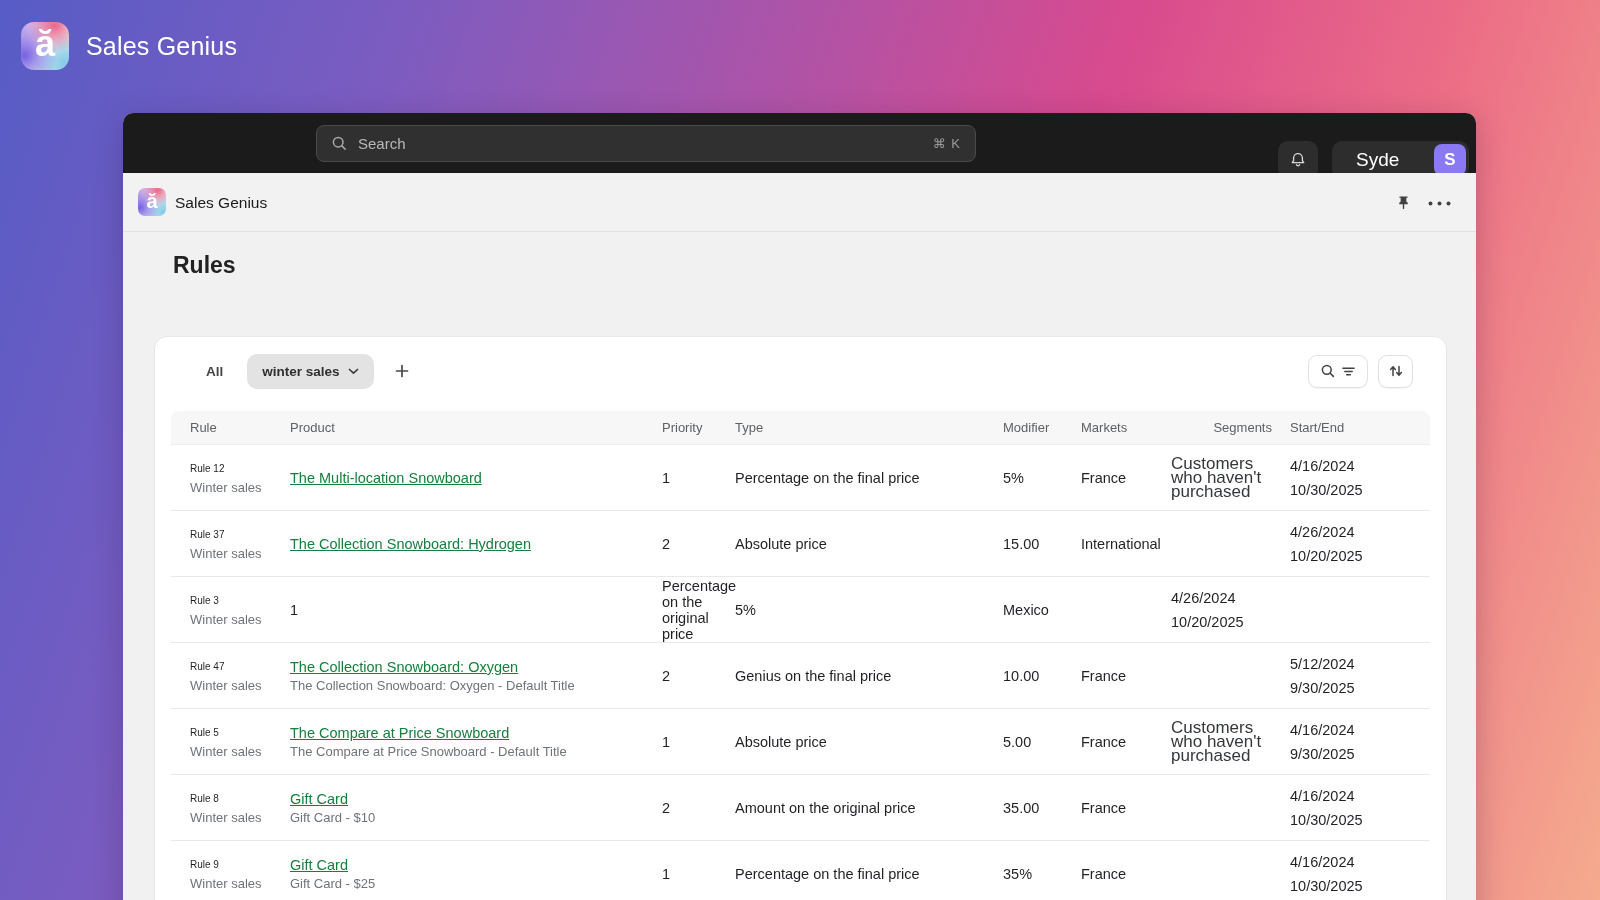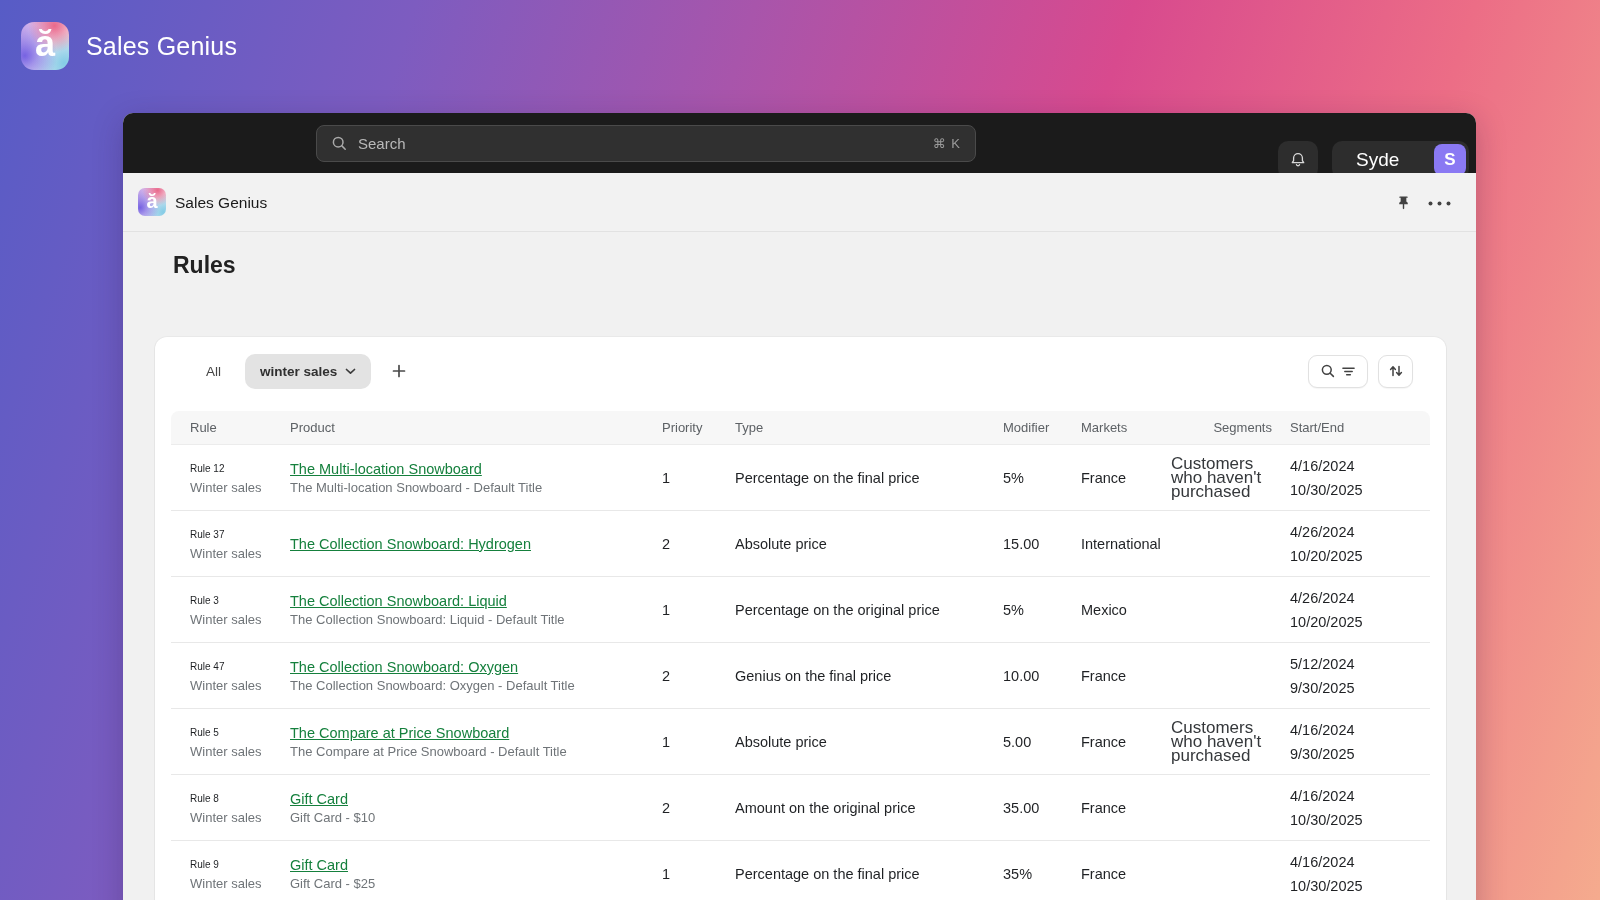--- a/index.html
+++ b/index.html
@@ -47,21 +47,21 @@
     font-size:15.5px;font-weight:500;color:#1b1b1b;}
   .iconbtn{position:absolute;top:16px;width:28px;height:28px;background:transparent;border:none;
     display:flex;align-items:center;justify-content:center;cursor:pointer;padding:0;}
   .pinbtn{left:1266px;}
   .dotsbtn{left:1302px;}
   
   .page-title{position:absolute;left:50px;top:139px;font-size:23px;font-weight:650;color:#222;}
   .card{position:absolute;left:32px;top:224px;width:1291px;height:640px;background:#fff;border-radius:12px;
     box-shadow:0 1px 2px rgba(0,0,0,.07),0 0 0 1px rgba(0,0,0,.03);}
   .tabsrow{display:flex;align-items:center;height:64px;padding:2px 33px 0 38px;}
-  .tab-all{background:transparent;border:none;font-family:inherit;font-size:13.5px;font-weight:400;color:#454545;
+  .tab-all{background:transparent;border:none;font-family:inherit;font-size:13.5px;font-weight:700;color:#454545;
     padding:9px 13px;border-radius:9px;cursor:pointer;}
   .tab-pill{margin-left:11px;display:flex;align-items:center;gap:8px;background:#e3e3e3;border:none;
     font-family:inherit;font-size:13.5px;font-weight:600;color:#303030;height:35px;padding:0 15px;
     border-radius:10px;cursor:pointer;}
   .addview{margin-left:14px;background:transparent;border:none;cursor:pointer;width:28px;height:28px;
     display:flex;align-items:center;justify-content:center;padding:0;border-radius:8px;}
   .spacer{flex:1;}
   .toolbtn{height:33px;background:#fff;border:1px solid #e1e1e1;border-radius:9px;cursor:pointer;
     display:flex;align-items:center;justify-content:center;gap:5px;box-shadow:0 1px 1px rgba(0,0,0,.04);}
   .btn-searchfilter{width:60px;margin-right:10px;}
@@ -185,21 +185,20 @@
           <div class="th">Start/End</div>
         </div>
         <div id="table-body">
   <div class="grid trow">
     <div class="cell">
       <div class="primary">Rule 12</div>
       <div class="secondary">Winter sales</div>
     </div>
     <div class="cell">
       <div><a class="plink">The Multi-location Snowboard</a></div>
-      <div class="secondary">The Multi-location Snowboard - Default Title</div>
     </div>
     <div class="cell">1</div>
     <div class="cell">Percentage on the final price</div>
     <div class="cell">5%</div>
     <div class="cell">France</div>
     <div class="cell c-segments">Customers who haven't purchased</div>
     <div class="cell c-dates">
       <div>4/16/2024</div>
       <div>10/30/2025</div>
     </div>
@@ -222,24 +221,20 @@
       <div>4/26/2024</div>
       <div>10/20/2025</div>
     </div>
   </div>
 
   <div class="grid trow">
     <div class="cell">
       <div class="primary">Rule 3</div>
       <div class="secondary">Winter sales</div>
     </div>
-    <div class="cell">
-      <div><a class="plink">The Collection Snowboard: Liquid</a></div>
-      <div class="secondary">The Collection Snowboard: Liquid - Default Title</div>
-    </div>
     <div class="cell">1</div>
     <div class="cell">Percentage on the original price</div>
     <div class="cell">5%</div>
     <div class="cell">Mexico</div>
     <div class="cell c-segments"></div>
     <div class="cell c-dates">
       <div>4/26/2024</div>
       <div>10/20/2025</div>
     </div>
   </div>

